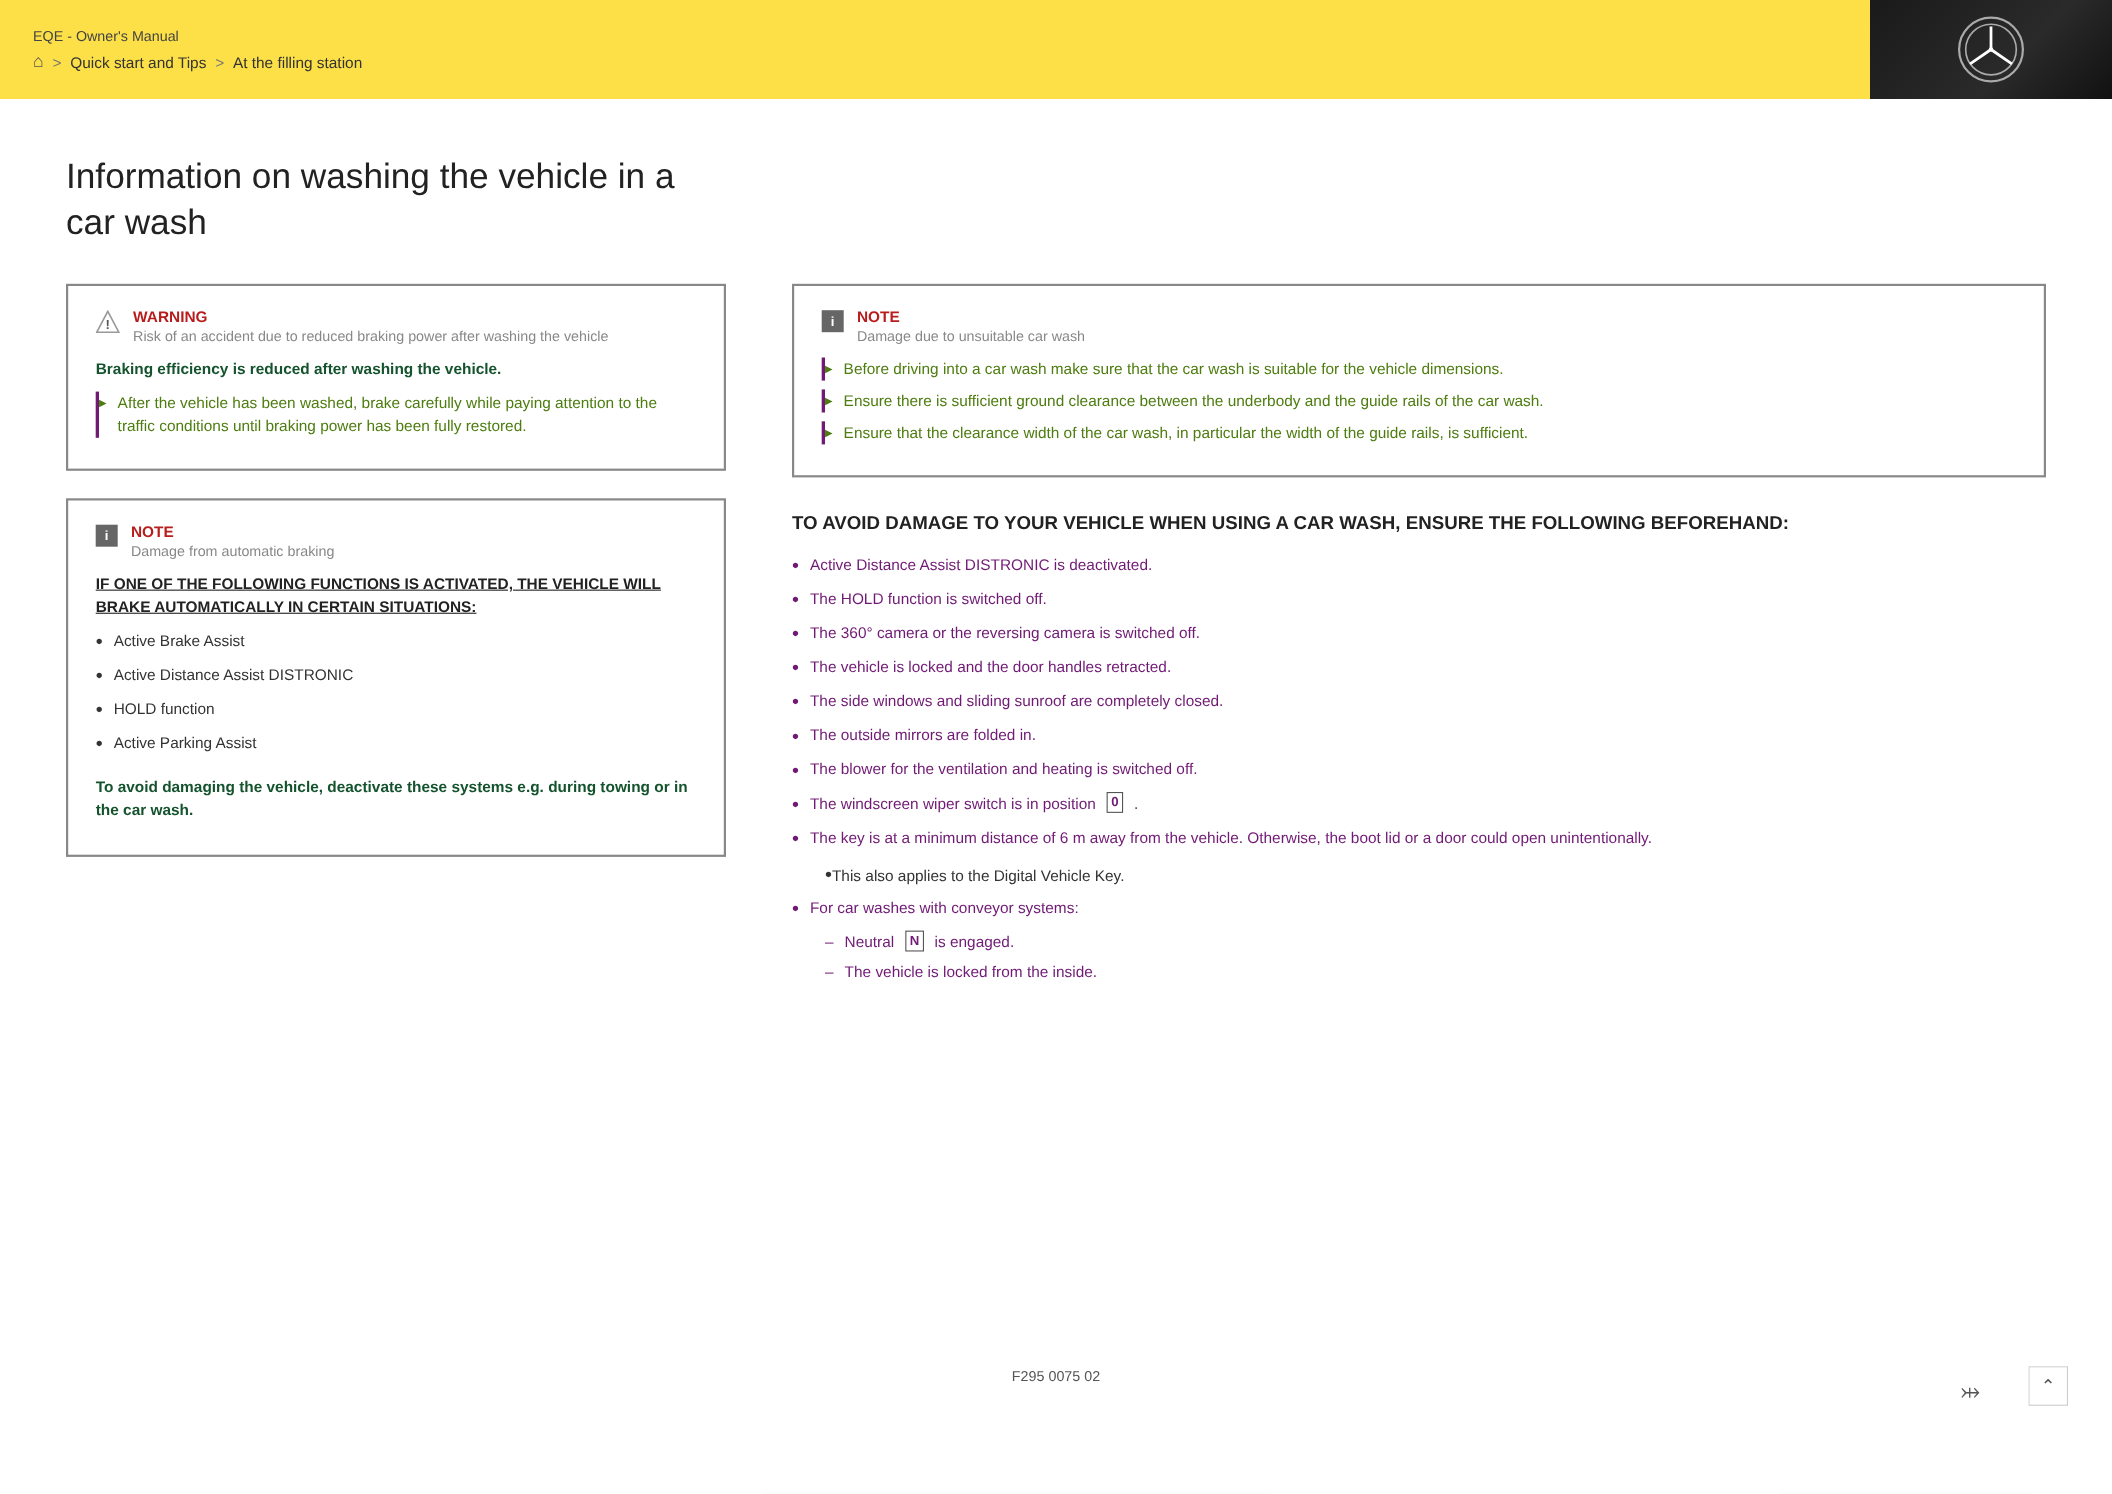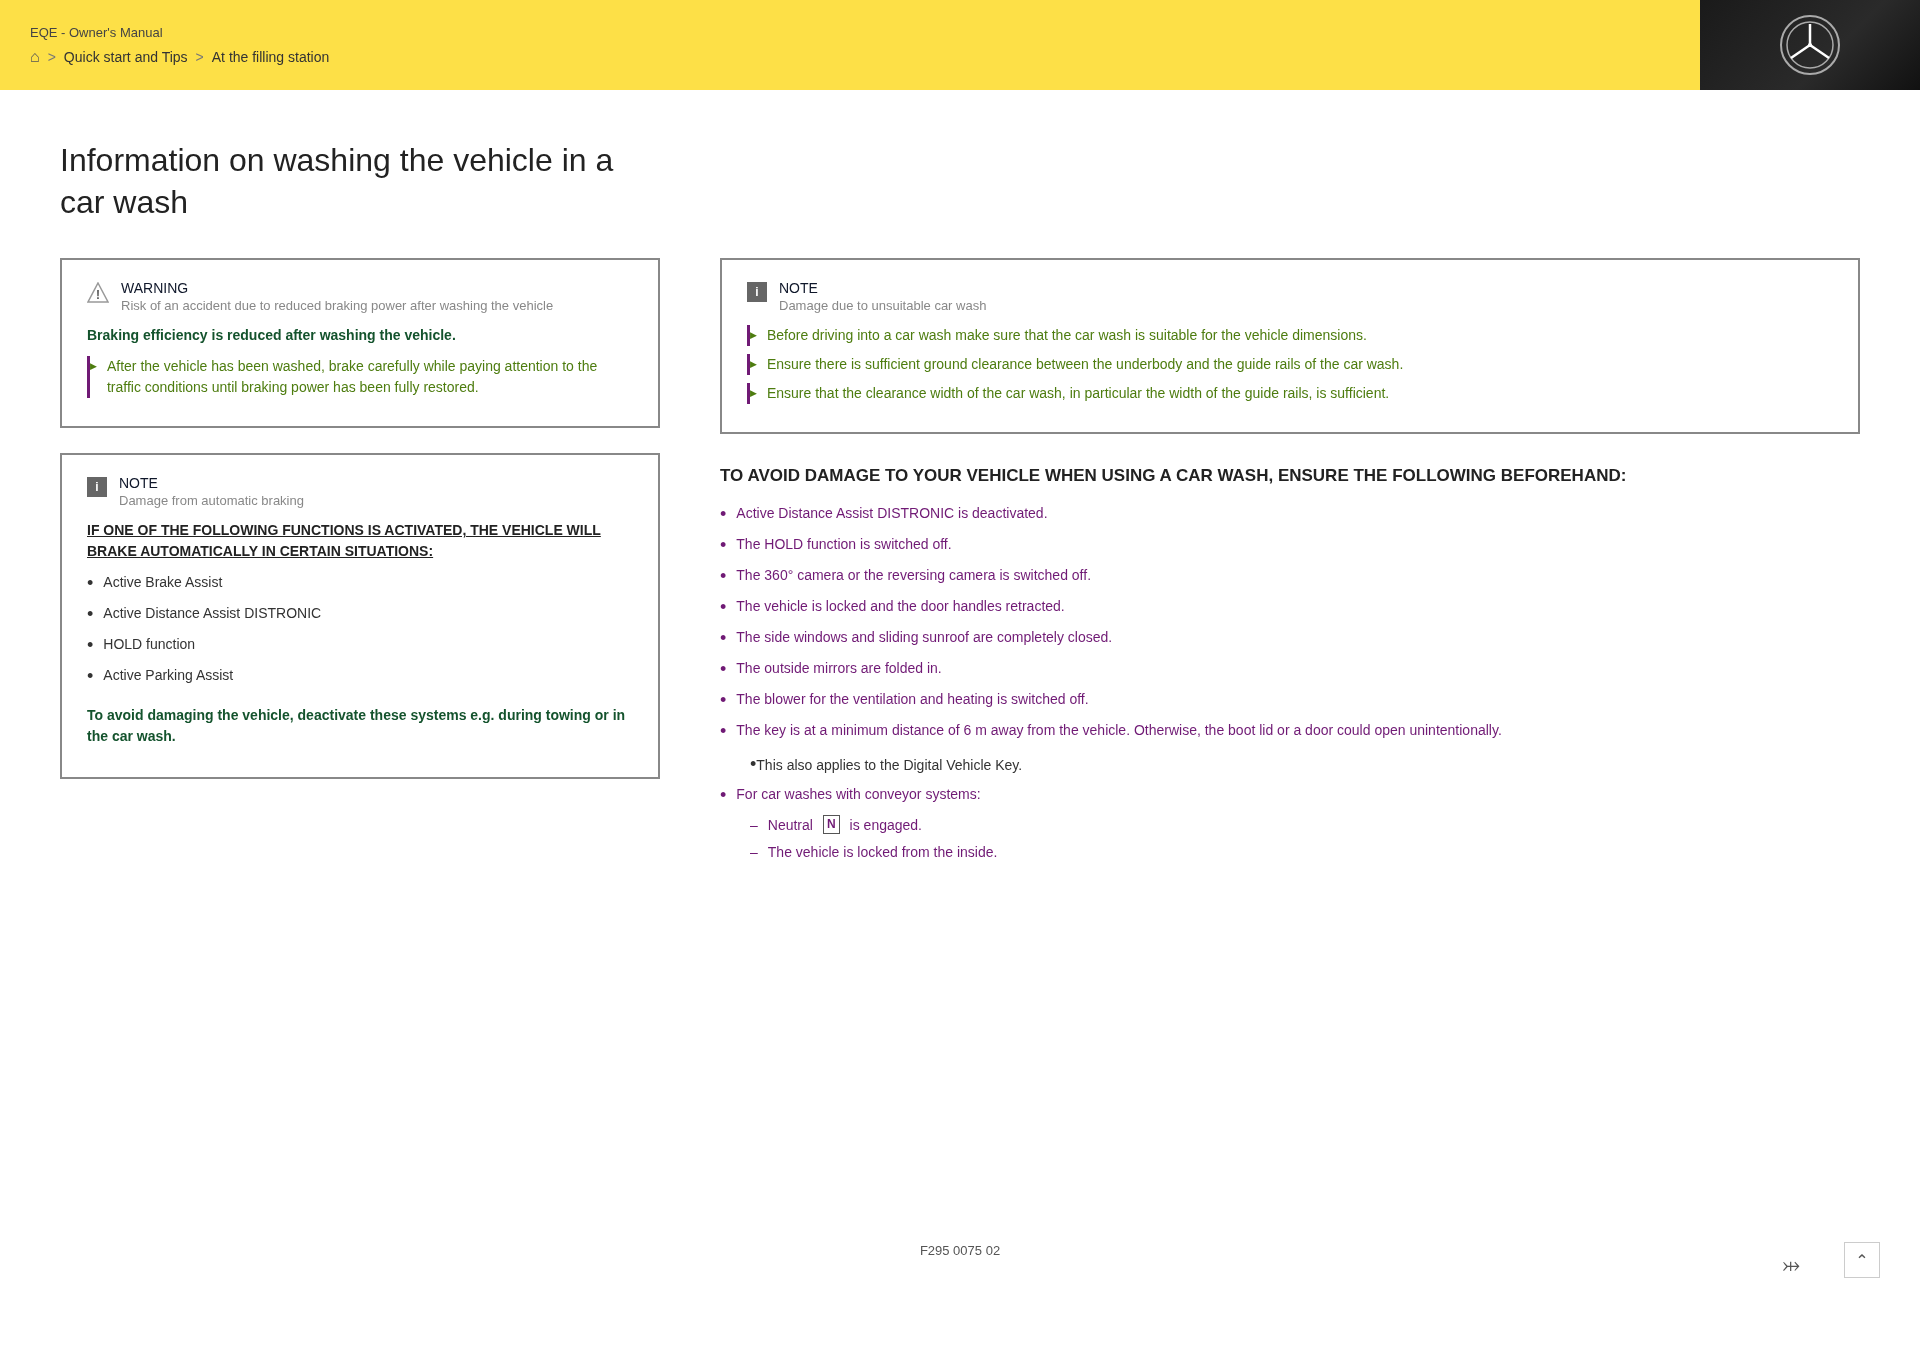--- a/index.html
+++ b/index.html
@@ -125,23 +125,23 @@
       align-items: center;
       justify-content: center;
       font-size: 12px;
       color: white;
       font-weight: bold;
       flex-shrink: 0;
       margin-top: 2px;
     }
 
     .box-title {
-      font-weight: normal;
-      font-size: 14px;
-      color: #0f172a;
+      font-weight: bold;
+      font-size: 14px;
+      color: #b91c1c;
     }
 
     .box-subtitle {
       font-size: 13px;
       color: #888;
       margin-top: 2px;
     }
 
     .box-text {
       font-size: 14px;
@@ -397,20 +397,25 @@
       <div>
         <p class="section-heading">TO AVOID DAMAGE TO YOUR VEHICLE WHEN USING A CAR WASH, ENSURE THE FOLLOWING BEFOREHAND:</p>
         <ul class="avoid-list" id="avoid-list">
         <li>Active Distance Assist DISTRONIC is deactivated.</li>
             <li>The HOLD function is switched off.</li>
             <li>The 360° camera or the reversing camera is switched off.</li>
             <li>The vehicle is locked and the door handles retracted.</li>
             <li>The side windows and sliding sunroof are completely closed.</li>
             <li>The outside mirrors are folded in.</li>
             <li>The blower for the ventilation and heating is switched off.</li>
+            <li>
+              <span>The windscreen wiper switch is in position </span>
+              <span class="kbd">0</span>
+              <span>.</span>
+            </li>
             <li>The key is at a minimum distance of 6 m away from the vehicle. Otherwise, the boot lid or a door could open unintentionally.</li>
             <li style="padding-left: 30px; list-style: none; display: block; font-size: 14px; margin-bottom: 6px; color: rgb(51, 51, 51);">This also applies to the Digital Vehicle Key.</li>
             <li>For car washes with conveyor systems:</li>
             <li class="sub-item">
               <span>Neutral </span>
               <span class="kbd">N</span>
               <span> is engaged.</span>
             </li>
             <li class="sub-item">The vehicle is locked from the inside.</li>
           </ul>

